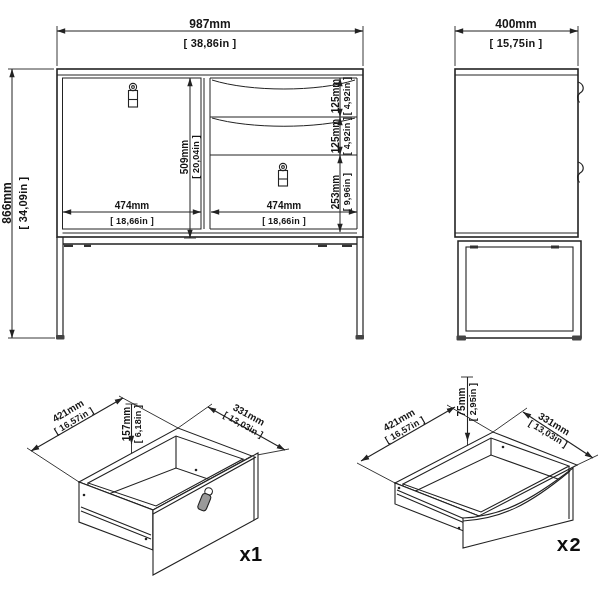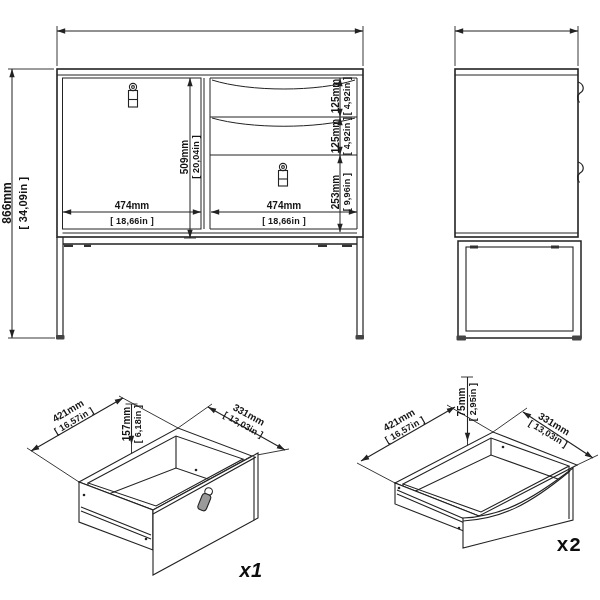--- a/index.html
+++ b/index.html
@@ -178,24 +178,32 @@
       <path d="M395,483 L479,516 L479,537 L395,504 Z" fill="#fff"></path>
       <path d="M397,490 L474,523 M397,494 L474,527"></path>
       <circle cx="399" cy="488" r="1.3" fill="#222" stroke="none"></circle>
       <circle cx="459" cy="528" r="1.3" fill="#222" stroke="none"></circle>
       <path d="M463,518 C500,516 528,503 573,468 L573,520 L463,548 Z" fill="#fff"></path>
       <path d="M463,521 C500,519 528,506 570,471 M569,470 V519"></path>
     </g>
   </g>
 </svg>
 
+<div class="dim main" style="left:210px;top:33px;">
+  <span class="mm">987mm</span>
+  <span class="in">[ 38,86in ]</span>
+</div>
 <div class="dim main split" style="left:15px;top:203px;--r:-90deg;">
   <span class="mm">866mm</span>
   <span class="in">[ 34,09in ]</span>
 </div>
+<div class="dim main" style="left:516px;top:33px;">
+  <span class="mm">400mm</span>
+  <span class="in">[ 15,75in ]</span>
+</div>
 <div class="dim tight" style="left:190px;top:157px;--r:-90deg;">
   <span class="mm">509mm</span>
   <span class="in">[ 20,04in ]</span>
 </div>
 <div class="dim split" style="left:132px;top:213px;">
   <span class="mm">474mm</span>
   <span class="in">[ 18,66in ]</span>
 </div>
 <div class="dim split" style="left:284px;top:213px;">
   <span class="mm">474mm</span>
@@ -219,21 +227,21 @@
   <span class="in">[ 16,57in ]</span>
 </div>
 <div class="dim tight" style="left:131.5px;top:424px;--r:-90deg;">
   <span class="mm">157mm</span>
   <span class="in">[ 6,18in ]</span>
 </div>
 <div class="dim tight" style="left:246px;top:420px;--r:29deg;">
   <span class="mm">331mm</span>
   <span class="in">[ 13,03in ]</span>
 </div>
-<div class="count" style="left:251px;top:570px;font-style:italic;">x1</div>
+<div class="count" style="left:251px;top:554px;">x1</div>
 
 <div class="dim tight" style="left:466.5px;top:402px;--r:-90deg;">
   <span class="mm">75mm</span>
   <span class="in">[ 2,95in ]</span>
 </div>
 <div class="dim tight" style="left:402px;top:425px;--r:-30deg;">
   <span class="mm">421mm</span>
   <span class="in">[ 16,57in ]</span>
 </div>
 <div class="dim tight" style="left:551px;top:429px;--r:31deg;">

